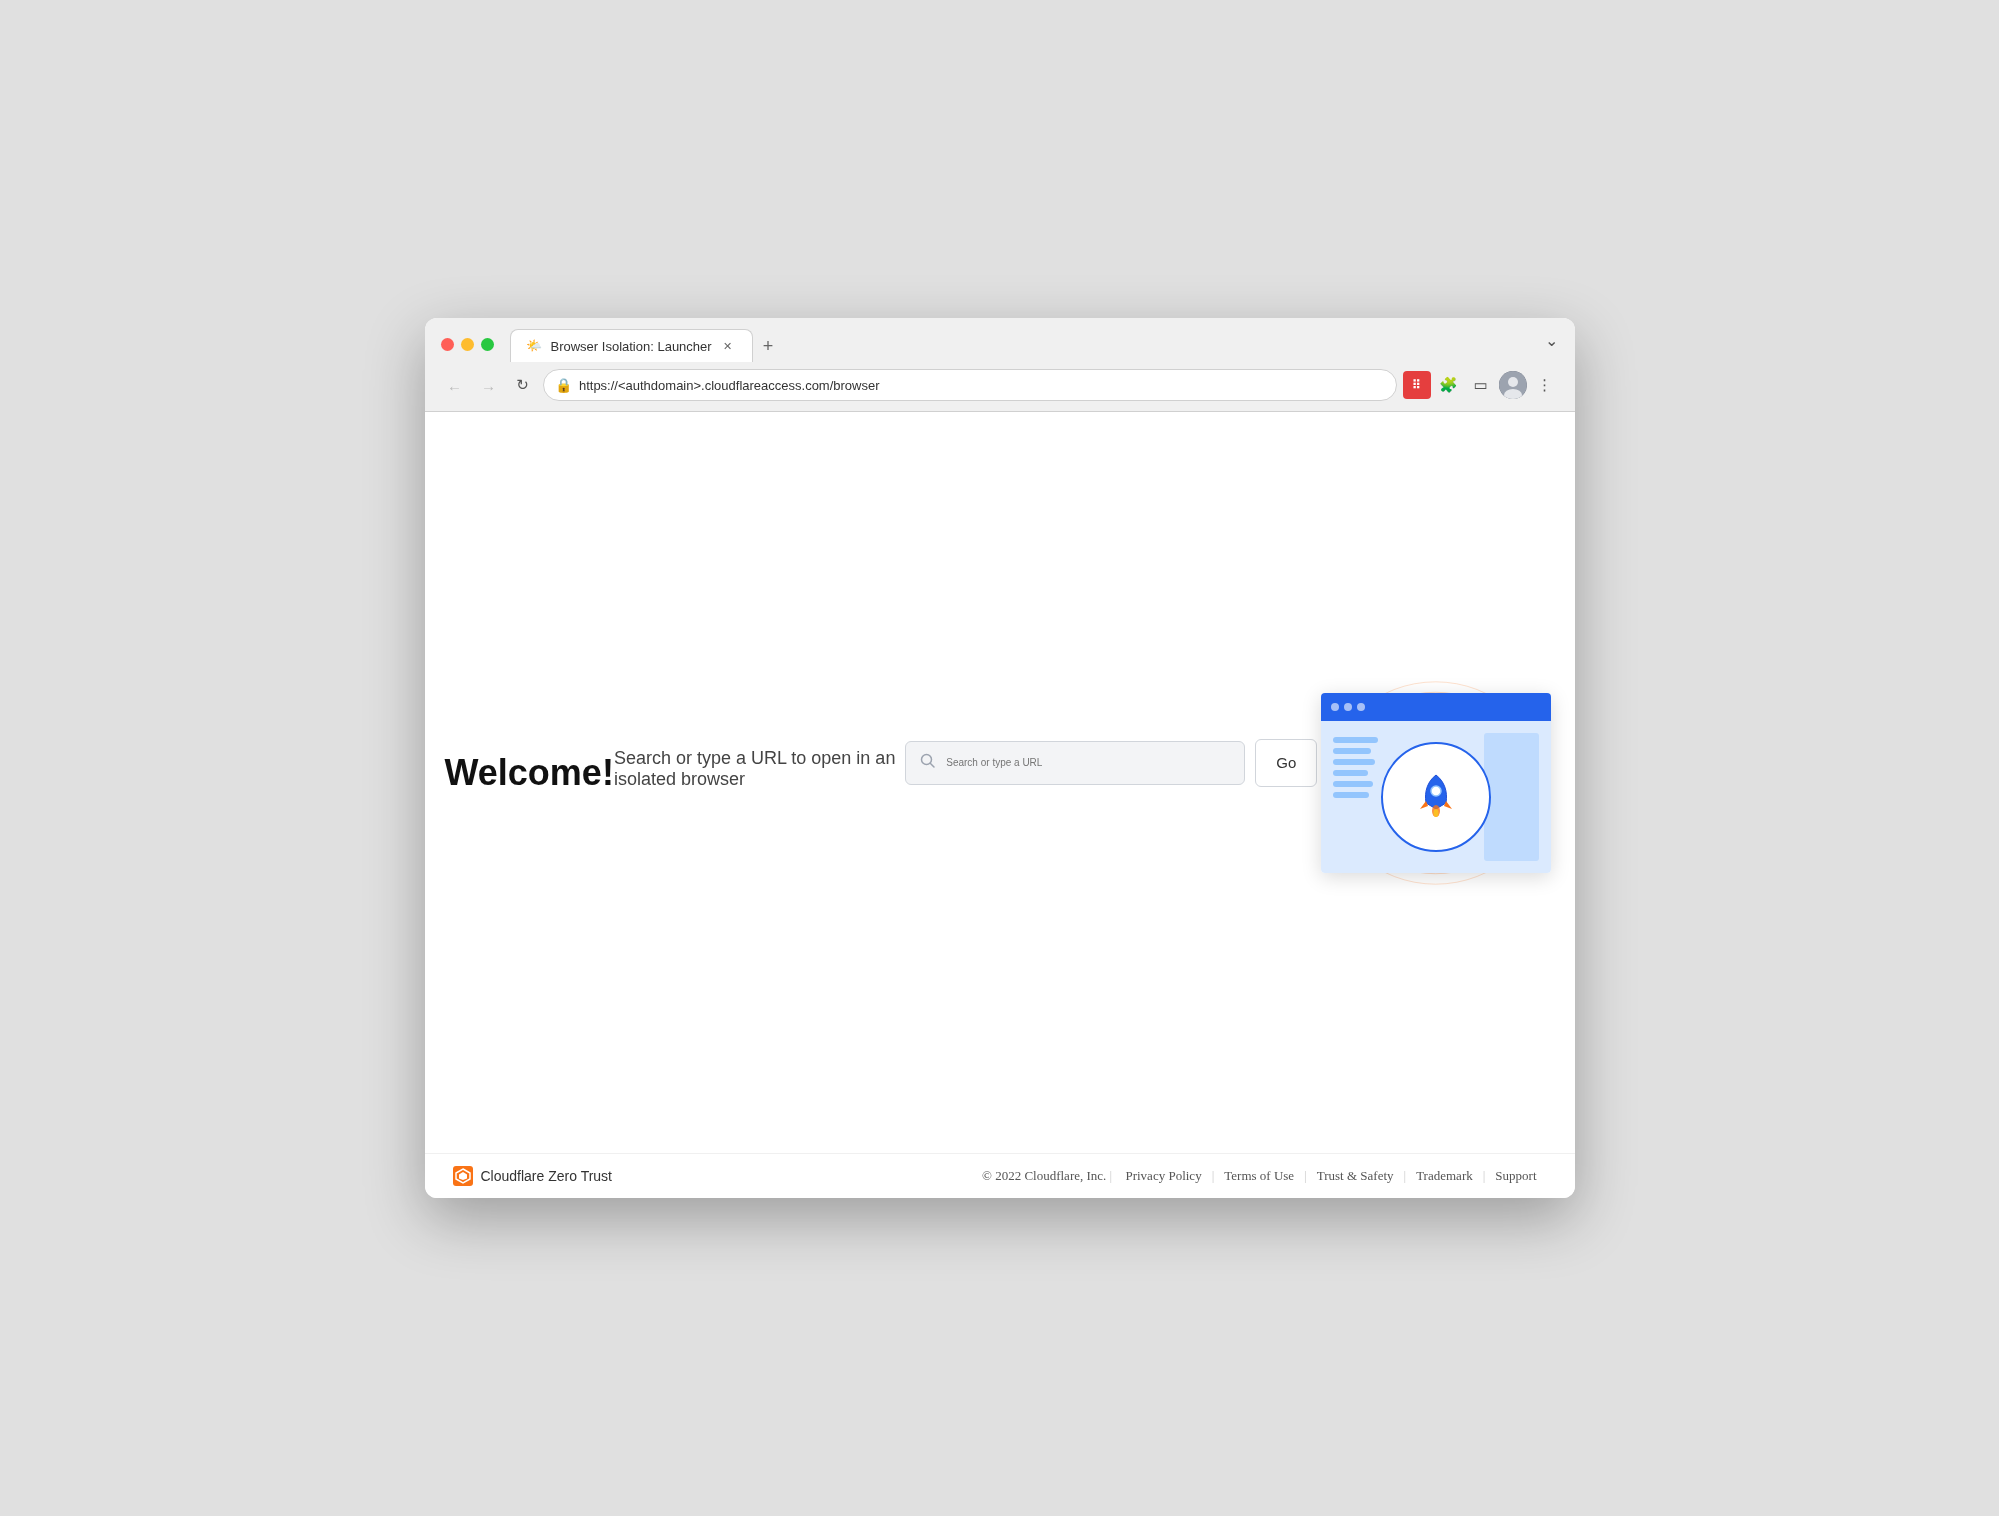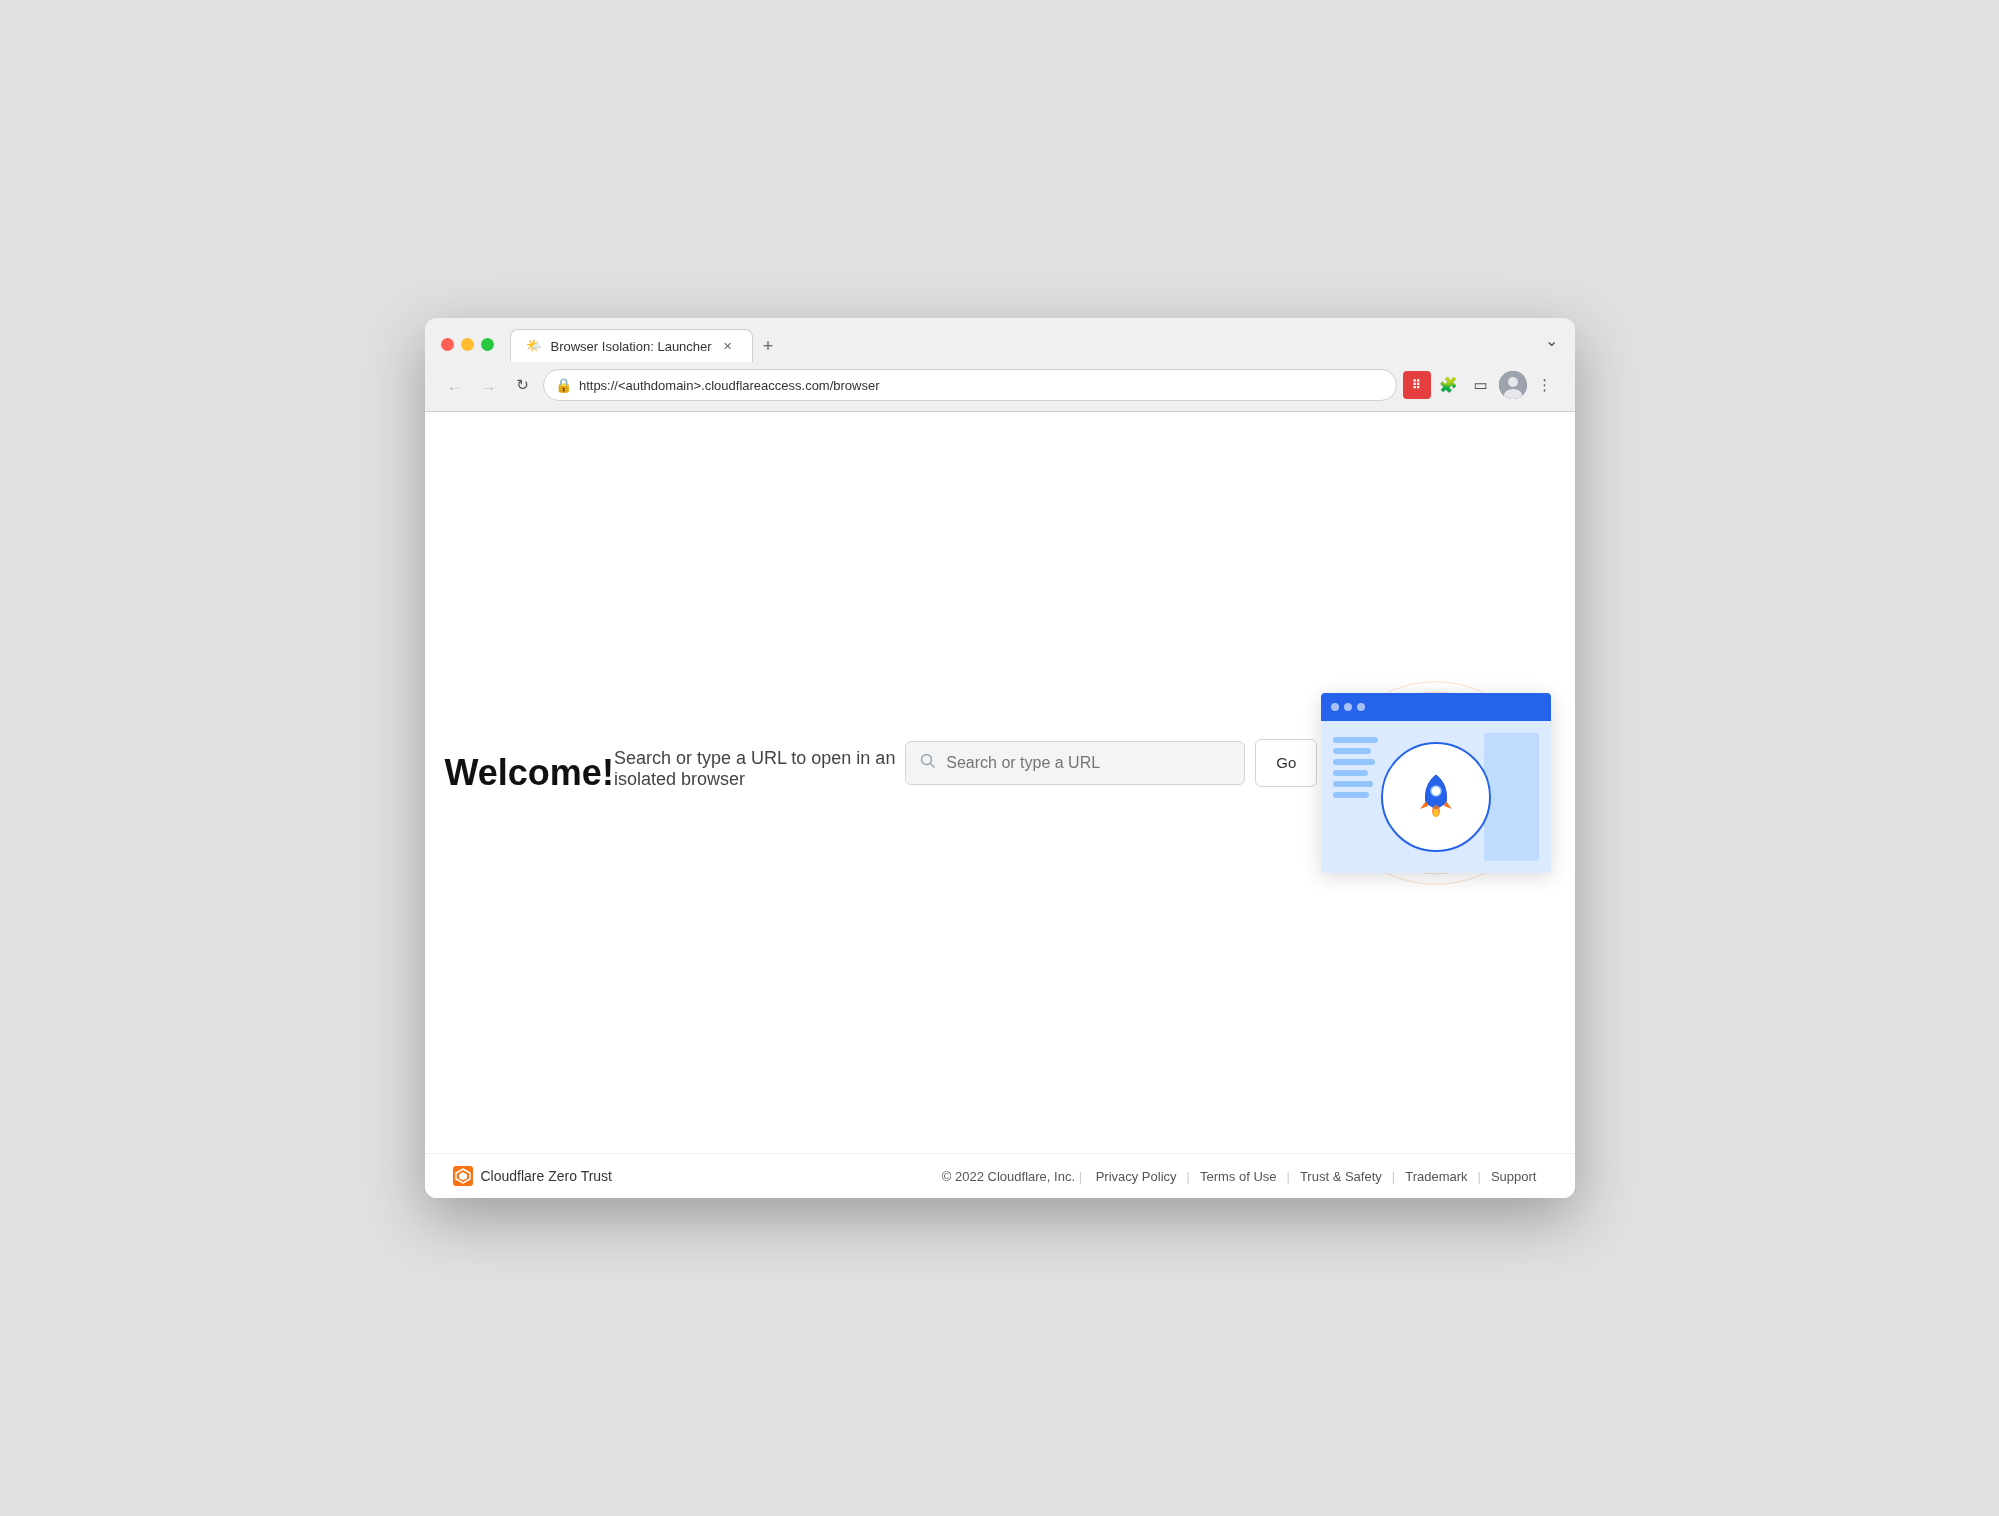--- a/index.html
+++ b/index.html
@@ -272,21 +272,21 @@
 
     .search-icon-svg {
       color: #9ca3af;
       font-size: 16px;
       flex-shrink: 0;
     }
 
     .search-input {
       border: none;
       background: transparent;
-      font-size: 16px;
+      font-size: 10px;
       color: #6b7280;
       outline: none;
       flex: 1;
     }
 
     .go-btn {
       height: 48px;
       padding: 0 20px;
       background: #ffffff;
       border: 1px solid #d1d5db;
@@ -401,20 +401,21 @@
       color: #333;
       font-weight: 500;
     }
 
     .footer-links {
       display: flex;
       align-items: center;
       gap: 0;
       font-size: 13px;
       color: #555;
+      font-family: Liberation Serif, serif;
     }
 
     .footer-link {
       color: #555;
       text-decoration: none;
       padding: 0 10px;
       cursor: pointer;
     }
 
     .footer-divider {

